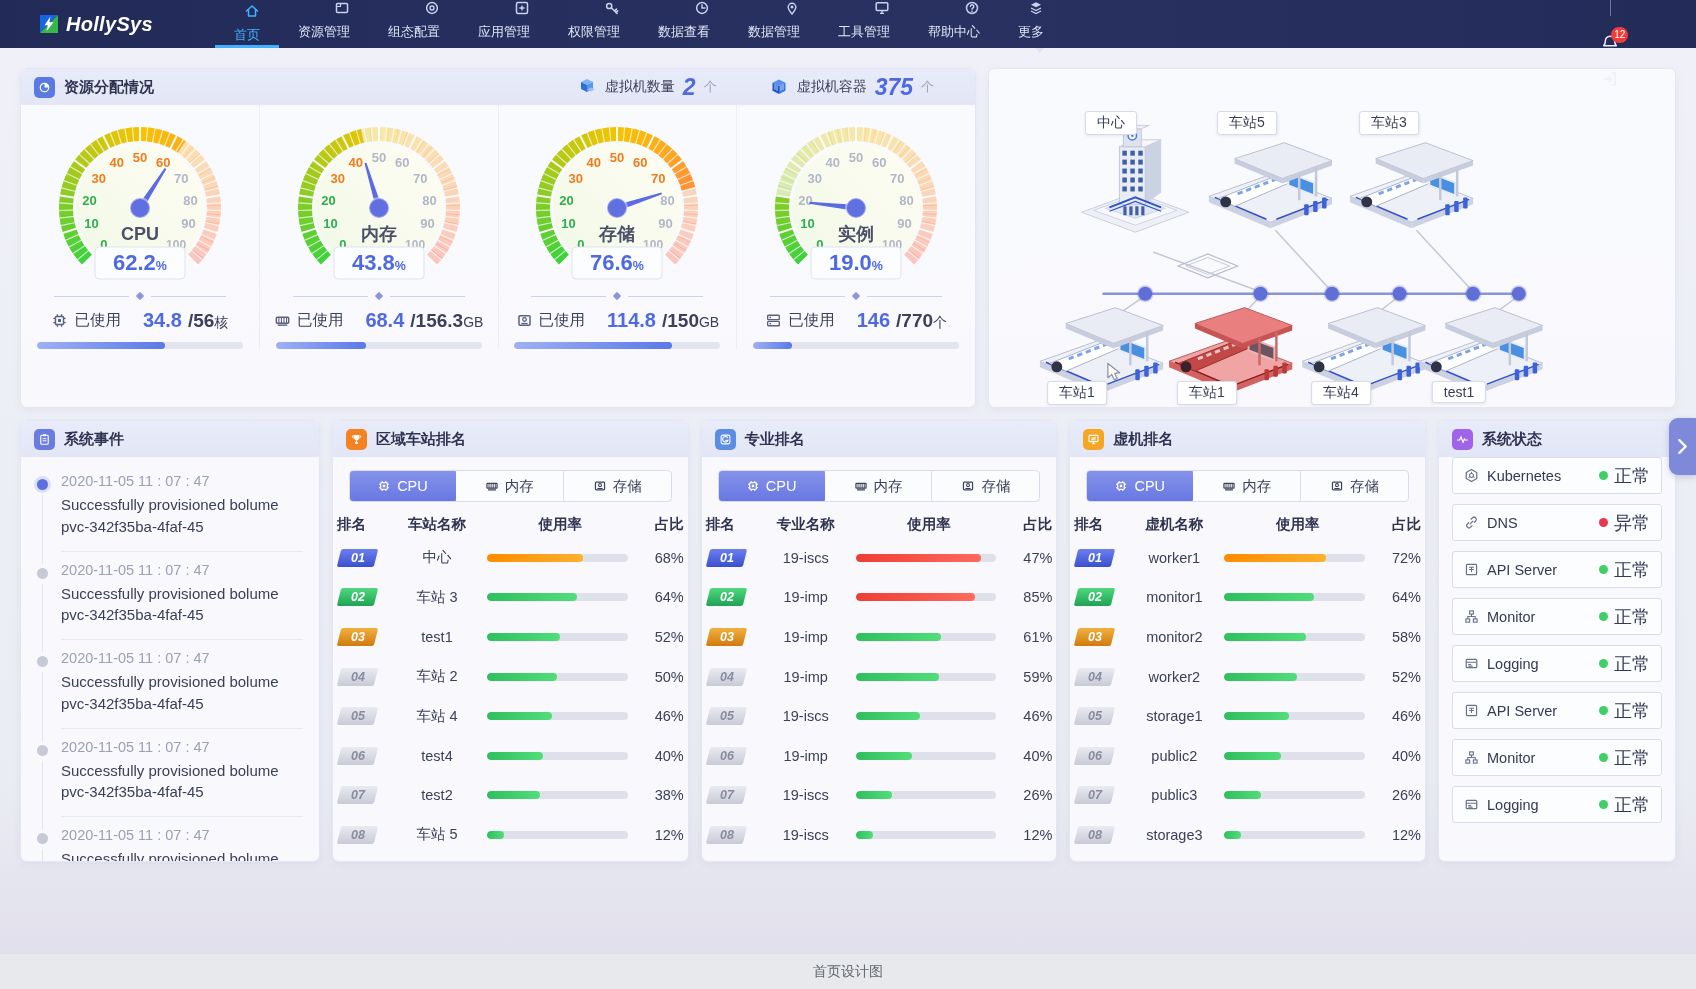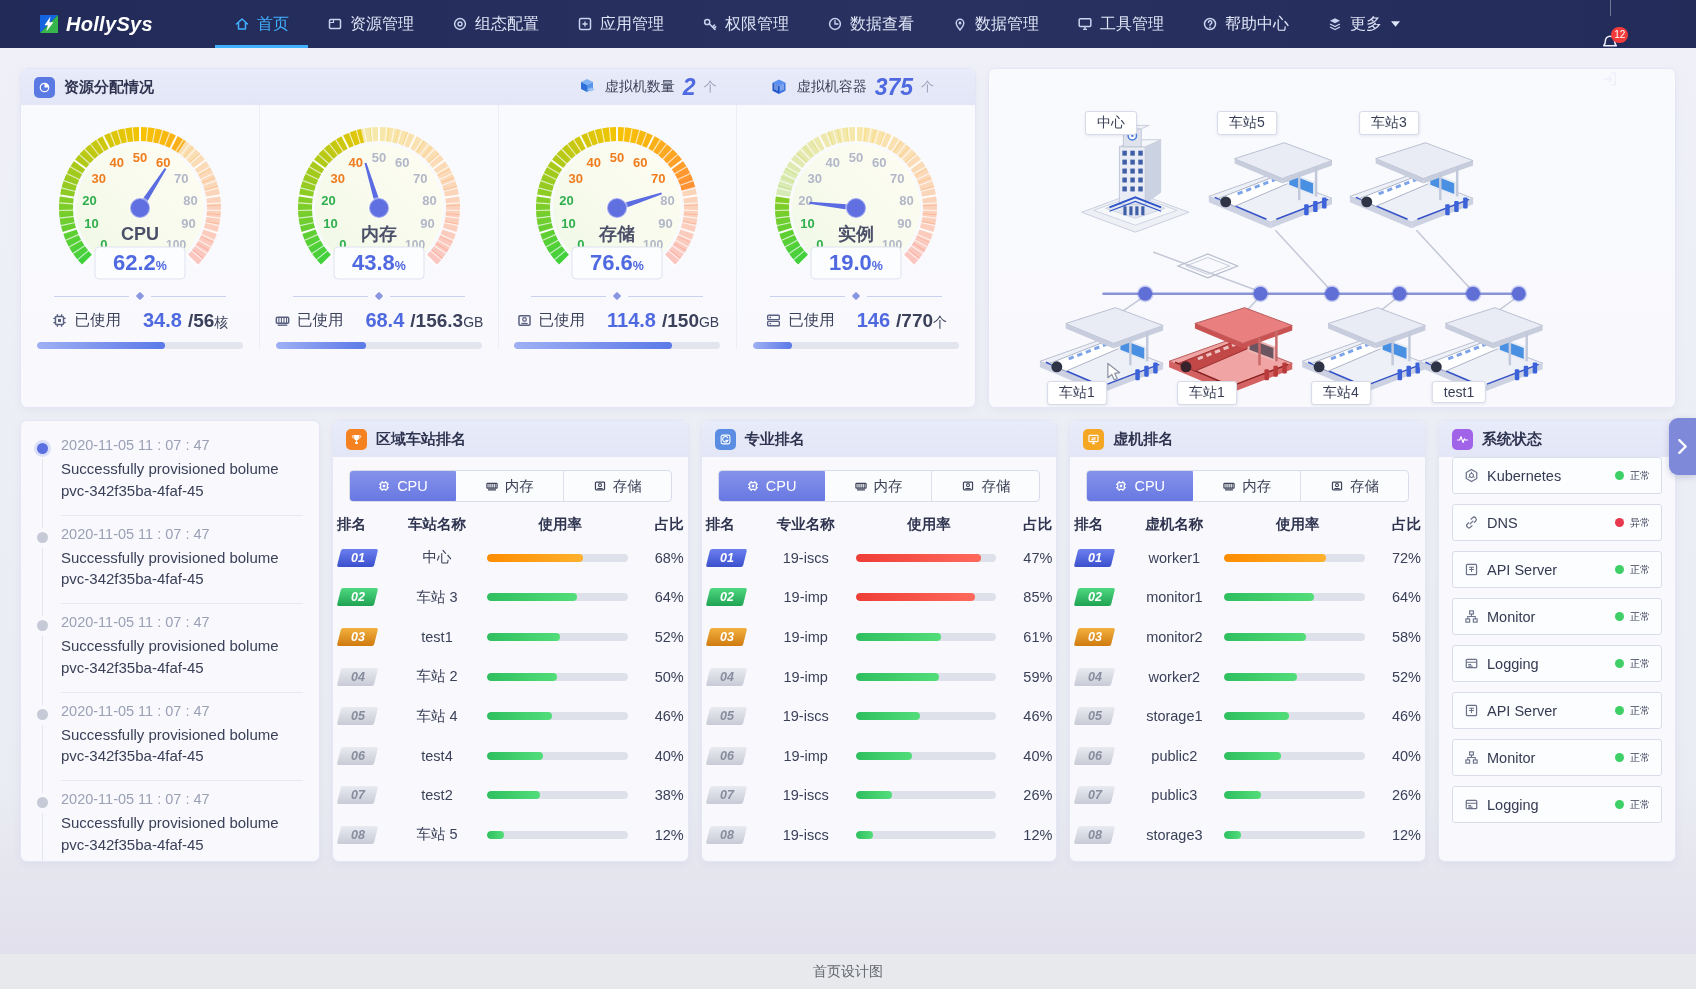--- a/index.html
+++ b/index.html
@@ -5,21 +5,21 @@
   html,body{margin:0;padding:0;width:1696px;height:989px;overflow:hidden;
     font-family:"Liberation Sans","DejaVu Sans",sans-serif;background:#eceef5;}
   .screen{position:relative;width:1696px;height:989px;background:linear-gradient(180deg,#f0f1f8 0%,#ebedf4 70%,#e8eaf0 100%);}
   .skyline{position:absolute;left:0;right:0;bottom:35px;height:170px;pointer-events:none;
     background:linear-gradient(to top, rgba(186,168,214,.16), rgba(186,168,214,0));}
   
   .nav{position:relative;height:48px;background:linear-gradient(90deg,#222b58,#283160 55%,#232c59);display:flex;align-items:center;padding:0 22px 0 40px;box-sizing:border-box;z-index:5;}
   .logo{display:flex;align-items:center;gap:8px;}
   .logo-text{color:#fff;font-size:20px;font-weight:bold;letter-spacing:.3px;font-style:italic;}
   .nav-menu{display:flex;align-items:center;margin-left:62px;height:48px;}
-  .nav-item{display:flex;align-items:center;gap:7px;color:#dfe5f6;font-size:16px;height:48px;padding:0 19px;box-sizing:border-box;cursor:pointer;}
+  .nav-item{display:flex;align-items:flex-end;gap:7px;color:#dfe5f6;font-size:13px;height:48px;padding:0 19px;box-sizing:border-box;cursor:pointer;flex-direction:column;}
   .nav-item .icn{color:#c9d3ef;}
   .nav-item.active{color:#41b0ff;border-bottom:3px solid #41b0ff;padding-top:3px;}
   .nav-item.active .icn{color:#41b0ff;}
   .nav-right{margin-left:auto;display:flex;align-items:center;gap:18px;color:#eef1fb;flex-direction:column;}
   .welcome{font-size:14.5px;}
   .v-sep{width:1px;height:18px;background:rgba(255,255,255,.35);}
   .bell-wrap{position:relative;display:flex;color:#eef1fb;cursor:pointer;}
   .badge-red{position:absolute;top:-7px;right:-9px;min-width:16px;height:16px;border-radius:8px;background:#f23c3c;color:#fff;font-size:10px;display:flex;align-items:center;justify-content:center;padding:0 3px;box-sizing:border-box;}
   .icn{display:inline-flex;width:16px;height:16px;}
   .icn svg{width:100%;height:100%;}
@@ -103,21 +103,21 @@
   
   .panel-status{flex:0 0 238px;}
   .stat-list{padding:0 13px 0;display:flex;flex-direction:column;gap:10px;}
   .stat-item{height:37px;border:1px solid #d9ddeb;border-radius:3px;background:rgba(252,253,255,.75);display:flex;align-items:center;padding:0 11px;gap:8px;box-sizing:border-box;}
   .stat-item .icn{width:15px;height:15px;color:#6a7188;}
   .stat-name{font-size:14.5px;color:#343a52;}
   .stat-right{margin-left:auto;display:flex;align-items:center;gap:6px;}
   .dot{width:9px;height:9px;border-radius:50%;}
   .dot.ok{background:#3ecf66;}
   .dot.error{background:#e8384f;}
-  .stat-text{font-size:10px;color:#343a52;}
+  .stat-text{font-size:18px;color:#343a52;}
   
   .expander{position:absolute;right:0;top:418px;width:27px;height:57px;background:#7e89da;border-radius:9px 0 0 9px;display:flex;align-items:center;justify-content:center;cursor:pointer;z-index:6;box-shadow:0 2px 6px rgba(70,80,140,.25);}
   .expander svg{width:11px;height:17px;}
   .footer{position:absolute;left:0;right:0;bottom:0;height:35px;background:#e8e9ec;border-top:1px solid #dddfe4;display:flex;align-items:center;justify-content:center;font-size:14px;color:#63686f;z-index:4;}
 </style>
 </head>
 <body>
 
 <div class="screen">
   <div class="skyline"></div>
@@ -1040,20 +1040,30 @@
               <rect x="100" y="66" width="4.5" height="11" rx="1" fill="#3b62d8"></rect>
               <rect x="109" y="62.6" width="4.5" height="11" rx="1" fill="#3b62d8"></rect>
               <rect x="118" y="59.2" width="4.5" height="11" rx="1" fill="#3b62d8"></rect>
             </g>
           </svg><div class="st-label" style="left: 122px; top: 6px;">中心</div><div class="st-label" style="left: 258px; top: 6px;">车站5</div><div class="st-label" style="left: 400px; top: 6px;">车站3</div><div class="st-label" style="left: 88px; top: 276px;">车站1</div><div class="st-label" style="left: 218px; top: 276px;">车站1</div><div class="st-label" style="left: 352px; top: 276px;">车站4</div><div class="st-label" style="left: 470px; top: 276px;">test1</div></div>
     </section>
   </div>
 
   <div class="row2">
     <section class="panel panel-events">
+      <div class="p-head">
+        <span class="ph-icon" id="ev-ph-icon" style="background: rgb(107, 124, 224);">
+            <svg viewBox="0 0 16 16">
+              <rect x="3.4" y="2.8" width="9.2" height="11" rx="1.2" fill="none" stroke="#fff" stroke-width="1.4"></rect>
+              <rect x="6" y="1.6" width="4" height="2.4" rx=".8" fill="#fff"></rect>
+              <path d="M5.6 7h4.8M5.6 9.6h4.8" stroke="#fff" stroke-width="1.2"></path>
+            </svg>
+          </span>
+        <span class="p-title">系统事件</span>
+      </div>
       <div class="ev-list" id="events-list">
           <div class="ev first">
             <div class="ev-body">
               <div class="ev-time">2020-11-05 11 : 07 : 47</div>
               <div class="ev-msg">Successfully provisioned bolume<br>pvc-342f35ba-4faf-45</div>
             </div>
           </div>
           <div class="ev">
             <div class="ev-body">
               <div class="ev-time">2020-11-05 11 : 07 : 47</div>

